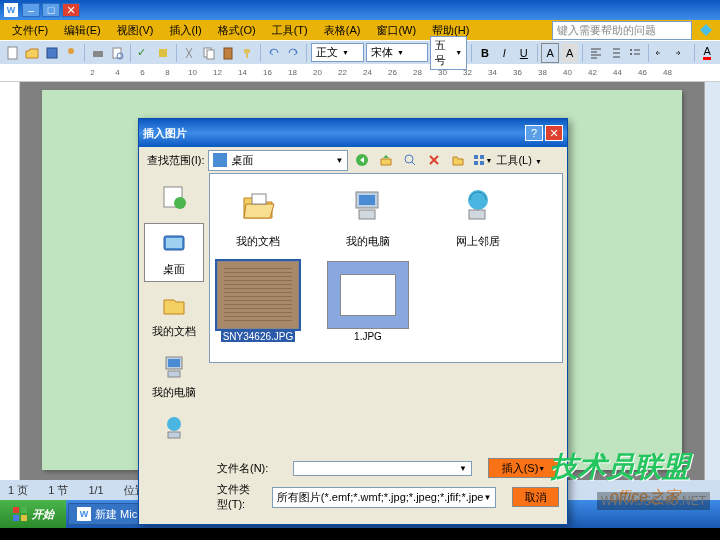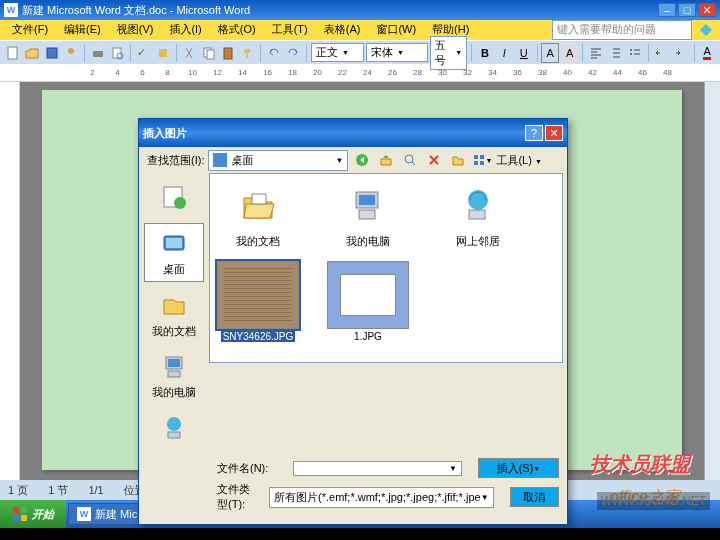--- a/index.html
+++ b/index.html
@@ -2,21 +2,21 @@
 <html><head>
 <meta charset="utf-8">
 <style>
 * { margin: 0; padding: 0; box-sizing: border-box; font-family: "SimSun", Arial, sans-serif; font-size: 11px; }
 body { width: 720px; height: 540px; background: #000; overflow: hidden; position: relative; }
 .titlebar { height: 20px; background: linear-gradient(#0a58c0, #3d8ce8); color: #fff; display: flex; align-items: center; padding: 0 4px; }
 .titlebar .icon-w { width: 14px; height: 14px; background: #fff; color: #3d8ce8; display: flex; align-items: center; justify-content: center; margin-right: 4px; font-weight: bold; font-size: 9px; }
 .titlebar .title { flex: 1; }
 .titlebar .winbtns { display: flex; gap: 2px; }
 .titlebar .winbtn { width: 18px; height: 14px; background: #5a9fe8; border: 1px solid #2a6cc0; display: flex; align-items: center; justify-content: center; color: #fff; }
-.menubar { height: 20px; background: #fde047; display: flex; padding: 0 4px; }
+.menubar { height: 20px; background: #eab308; display: flex; align-items: center; padding: 0 4px; }
 .menubar .menu { padding: 2px 8px; color: #000; }
 .menubar .helpbox { margin-left: auto; background: #fff; border: 1px solid #7a9cc6; padding: 1px 4px; width: 140px; color: #888; }
 .toolbar { height: 24px; background: #cedef1; border-top: 1px solid #fff; display: flex; align-items: center; padding: 0 4px; gap: 2px; }
 .tbtn { width: 20px; height: 20px; display: flex; align-items: center; justify-content: center; border: 1px solid transparent; }
 .tsep { width: 1px; height: 18px; background: #a0b8d8; margin: 0 2px; }
 .tsel { background: #fff; border: 1px solid #7a9cc6; padding: 1px 4px; font-size: 10px; display: flex; align-items: center; }
 .tsel .dd { margin-left: 4px; font-size: 7px; }
 .ruler { height: 18px; background: #fff; border-bottom: 1px solid #ccc; display: flex; align-items: center; padding-left: 80px; }
 .ruler .tick { width: 25px; font-size: 8px; color: #666; text-align: center; }
 .docarea { position: relative; height: 398px; background: #808080; display: flex; }
@@ -54,35 +54,34 @@
 .thumb.doc1 { background: #a88a6a; position: relative; }
 .thumb.doc1::after { content: ""; position: absolute; inset: 6px; background: repeating-linear-gradient(#8a7050, #8a7050 1px, #a88a6a 1px, #a88a6a 4px); }
 .thumb.doc2 { background: #8aa8e0; position: relative; }
 .thumb.doc2::after { content: ""; position: absolute; left: 12px; top: 12px; right: 12px; bottom: 12px; background: #fff; border: 1px solid #888; }
 .fileitem .fname { font-size: 10px; text-align: center; }
 .fileitem .fname.sel { background: #2a5aa8; color: #fff; padding: 0 2px; }
 .dlgbottom { padding: 4px 8px 8px 78px; }
 .dlgrow { display: flex; align-items: center; gap: 16px; margin-bottom: 4px; }
 .dlgrow .lbl { width: 60px; font-size: 11px; }
 .dlgrow .field { flex: 1; background: #fff; border: 1px solid #7f9db9; padding: 2px 4px; display: flex; align-items: center; }
-.dlgrow .btn { width: 81px; height: 20px; background: #0ea5e9; border: 1px solid #888; font-size: 11px; display: flex; align-items: center; justify-content: center; }
-
-
-.wm1 { position: absolute; right: 30px; bottom: 62px; font-size: 20px; font-weight: bold; color: #ef4444; font-style: italic; text-shadow: 1px 1px 0 #fff; }
+.dlgrow .btn { width: 71px; height: 20px; background: #f97316; border: 1px solid #888; font-size: 11px; display: flex; align-items: center; justify-content: center; }
+
+
+.wm1 { position: absolute; right: 30px; bottom: 54px; font-size: 28px; font-weight: bold; color: #22c55e; font-style: italic; text-shadow: 1px 1px 0 #fff; }
 .wm2 { position: absolute; right: 10px; bottom: 30px; font-size: 12px; color: #737373; background: rgba(0,0,0,0.3); padding: 2px 4px; }
 .wm3 { position: absolute; right: 40px; bottom: 32px; font-size: 16px; color: #e09040; font-style: italic; }
 
 svg { display: block; }
 </style>
 </head>
 <body>
 
 <div class="titlebar">
   <div class="icon-w">W</div>
-  <div class="title">新建 Microsoft Word 文档.doc - Microsoft Word</div>
   <div class="winbtns">
     <div class="winbtn">–</div>
     <div class="winbtn">□</div>
     <div class="winbtn" style="background:#e04030">✕</div>
   </div>
 </div>
 
 <div class="menubar">
   <div class="menu">文件(F)</div>
   <div class="menu">编辑(E)</div>

